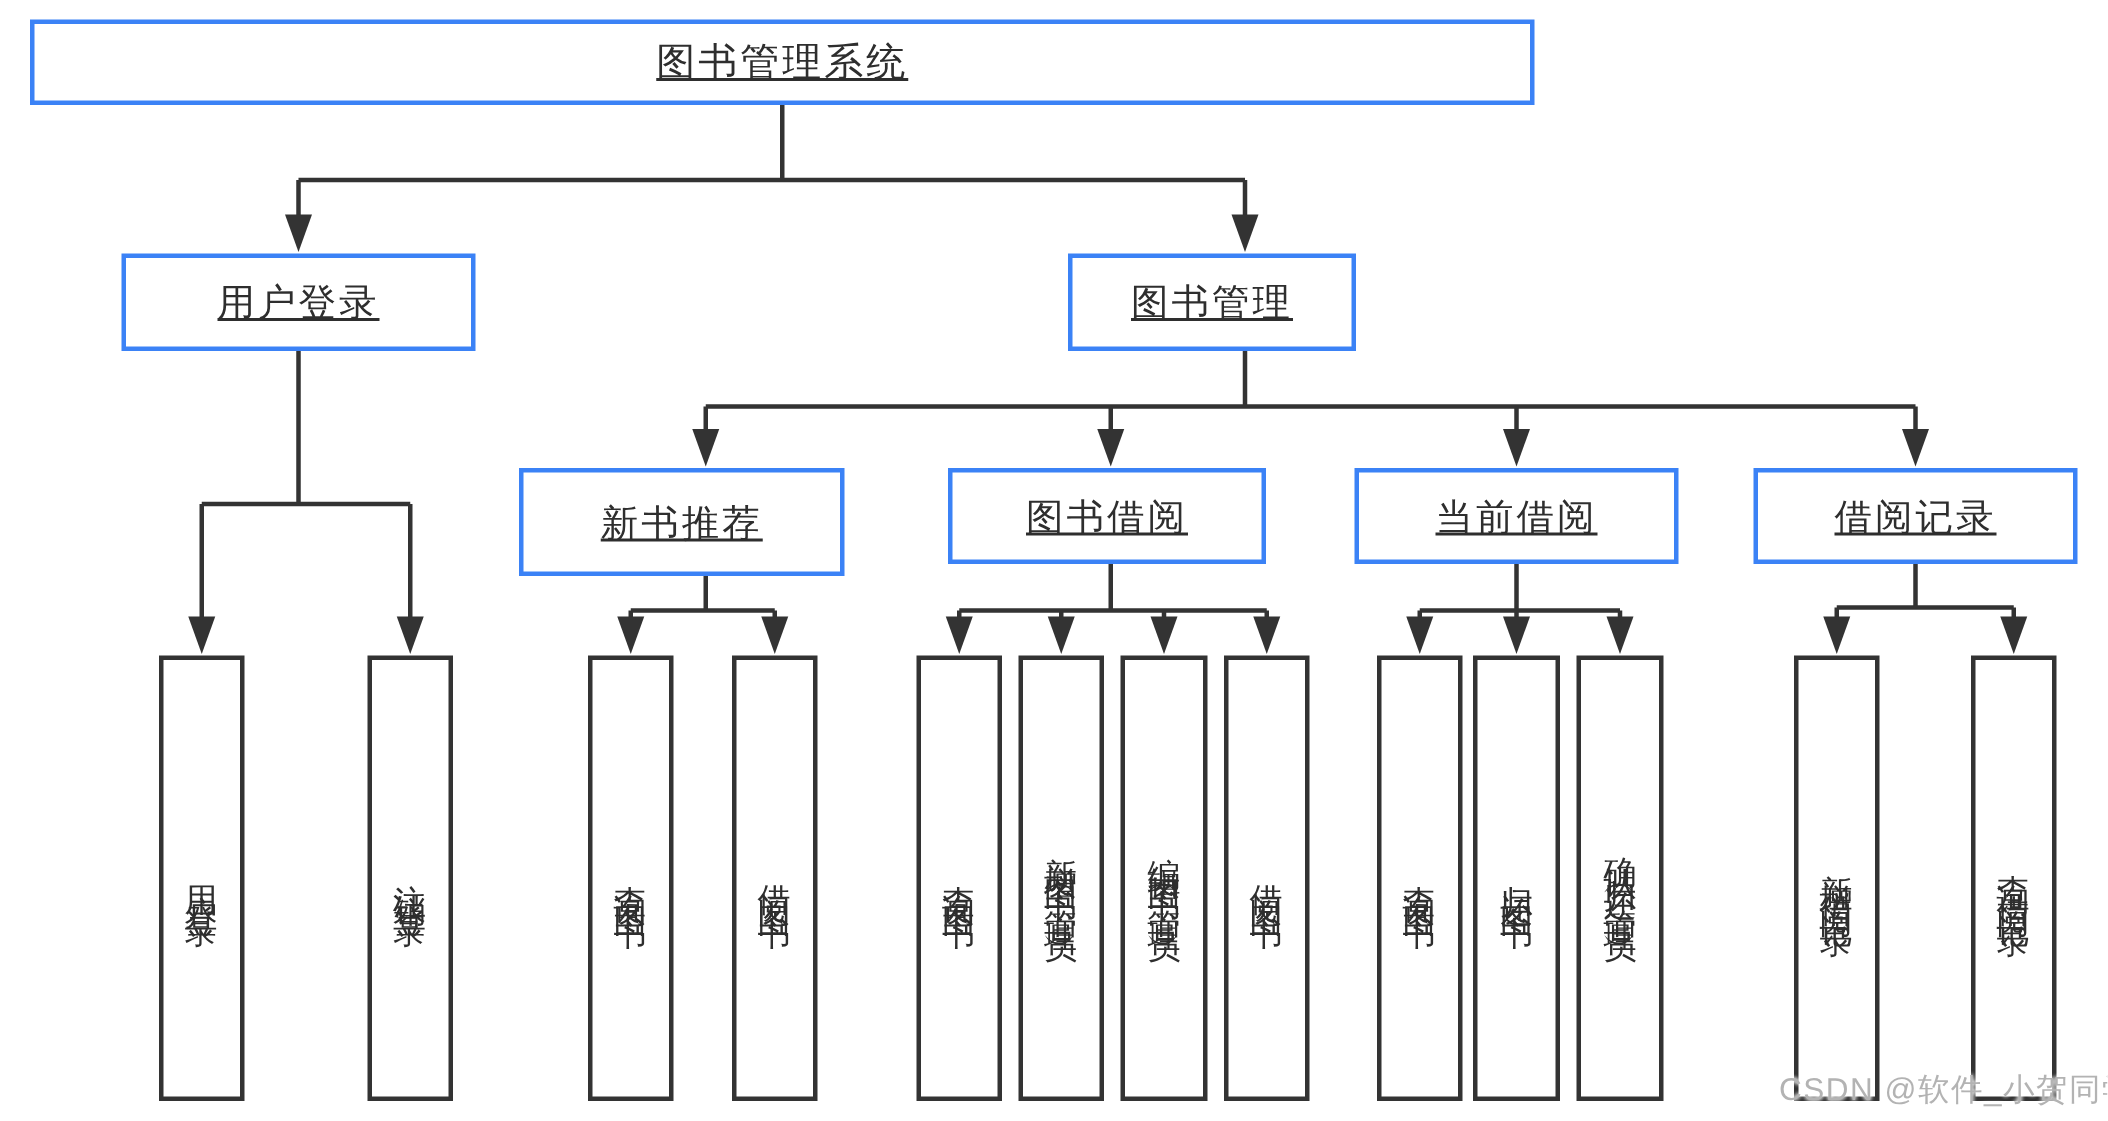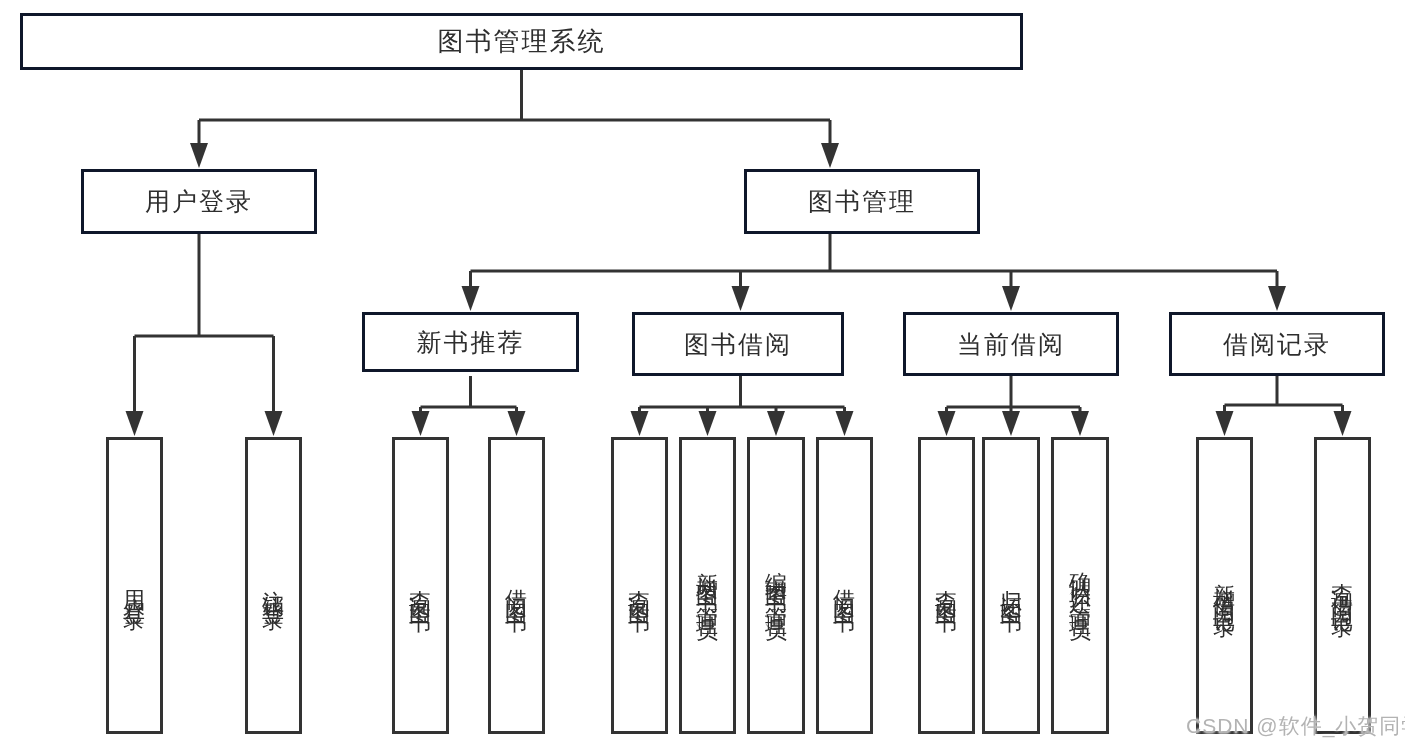--- a/index.html
+++ b/index.html
@@ -14,28 +14,29 @@
     color: #2e2e2e;
   }
   #wires {
     position: absolute;
     left: 0; top: 0;
     width: 1405px; height: 747px;
   }
   .hbox {
     position: absolute;
     background: #ffffff;
-    border: 3px solid #0f172a;
+    border: 3px solid #3b82f6;
     display: flex;
     align-items: center;
     justify-content: center;
     font-size: 25px;
     letter-spacing: 2px;
     color: #2e2e2e;
     z-index: 2;
+    text-decoration: underline;
   }
   .root { font-size: 26px; }
   .vbox {
     position: absolute;
     background: #ffffff;
     border: 3px solid #333333;
     writing-mode: vertical-rl;
     text-orientation: mixed;
     text-align: center;
     font-size: 22px;
@@ -123,23 +124,23 @@
     </g>
     <g fill="#333333" stroke="none">
       <polygon points="1215.5,411 1233.5,411 1224.5,436"></polygon>
       <polygon points="1333.5,411 1351.5,411 1342.5,436"></polygon>
     </g>
   </svg>
 
   <div class="hbox root" style="left:20px; top:13px; width:1003px; height:57px;">图书管理系统</div>
 
   <div class="hbox" style="left:81px; top:169px; width:236px; height:65px;">用户登录</div>
-  <div class="hbox" style="left:744px; top:169px; width:236px; height:65px;">图书管理</div>
+  <div class="hbox" style="left:712px; top:169px; width:192px; height:65px;">图书管理</div>
 
-  <div class="hbox" style="left:362px; top:312px; width:217px; height:60px;">新书推荐</div>
+  <div class="hbox" style="left:346px; top:312px; width:217px; height:72px;">新书推荐</div>
   <div class="hbox" style="left:632px; top:312px; width:212px; height:64px;">图书借阅</div>
   <div class="hbox" style="left:1169px; top:312px; width:216px; height:64px;">借阅记录</div>
   <div class="hbox" style="left:903px; top:312px; width:216px; height:64px;">当前借阅</div>
 
   <div class="vbox" style="left:106px;">用户登录</div>
   <div class="vbox" style="left:245px;">注销登录</div>
 
   <div class="vbox" style="left:392px;">查询图书</div>
   <div class="vbox" style="left:488px;">借阅图书</div>
 

